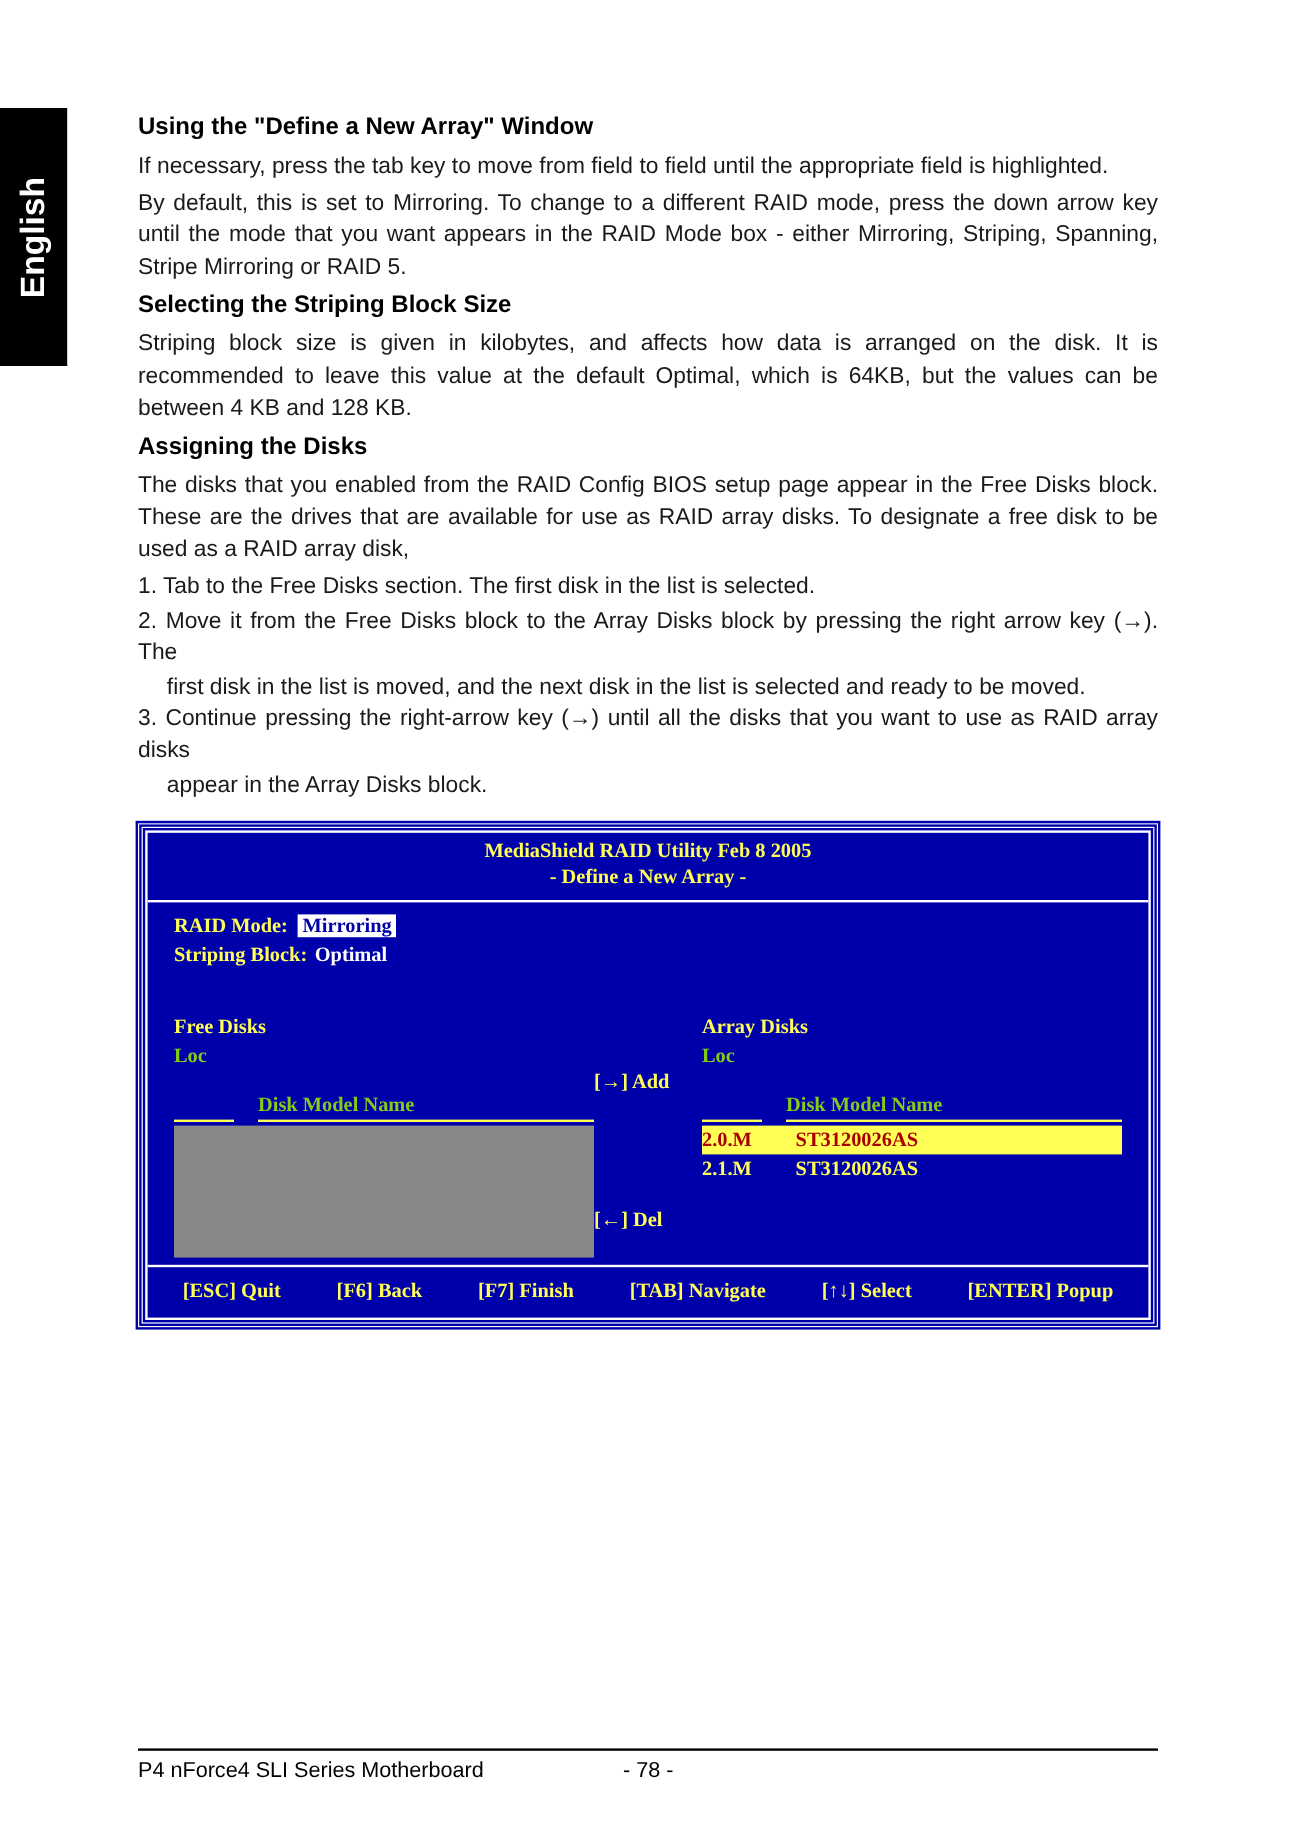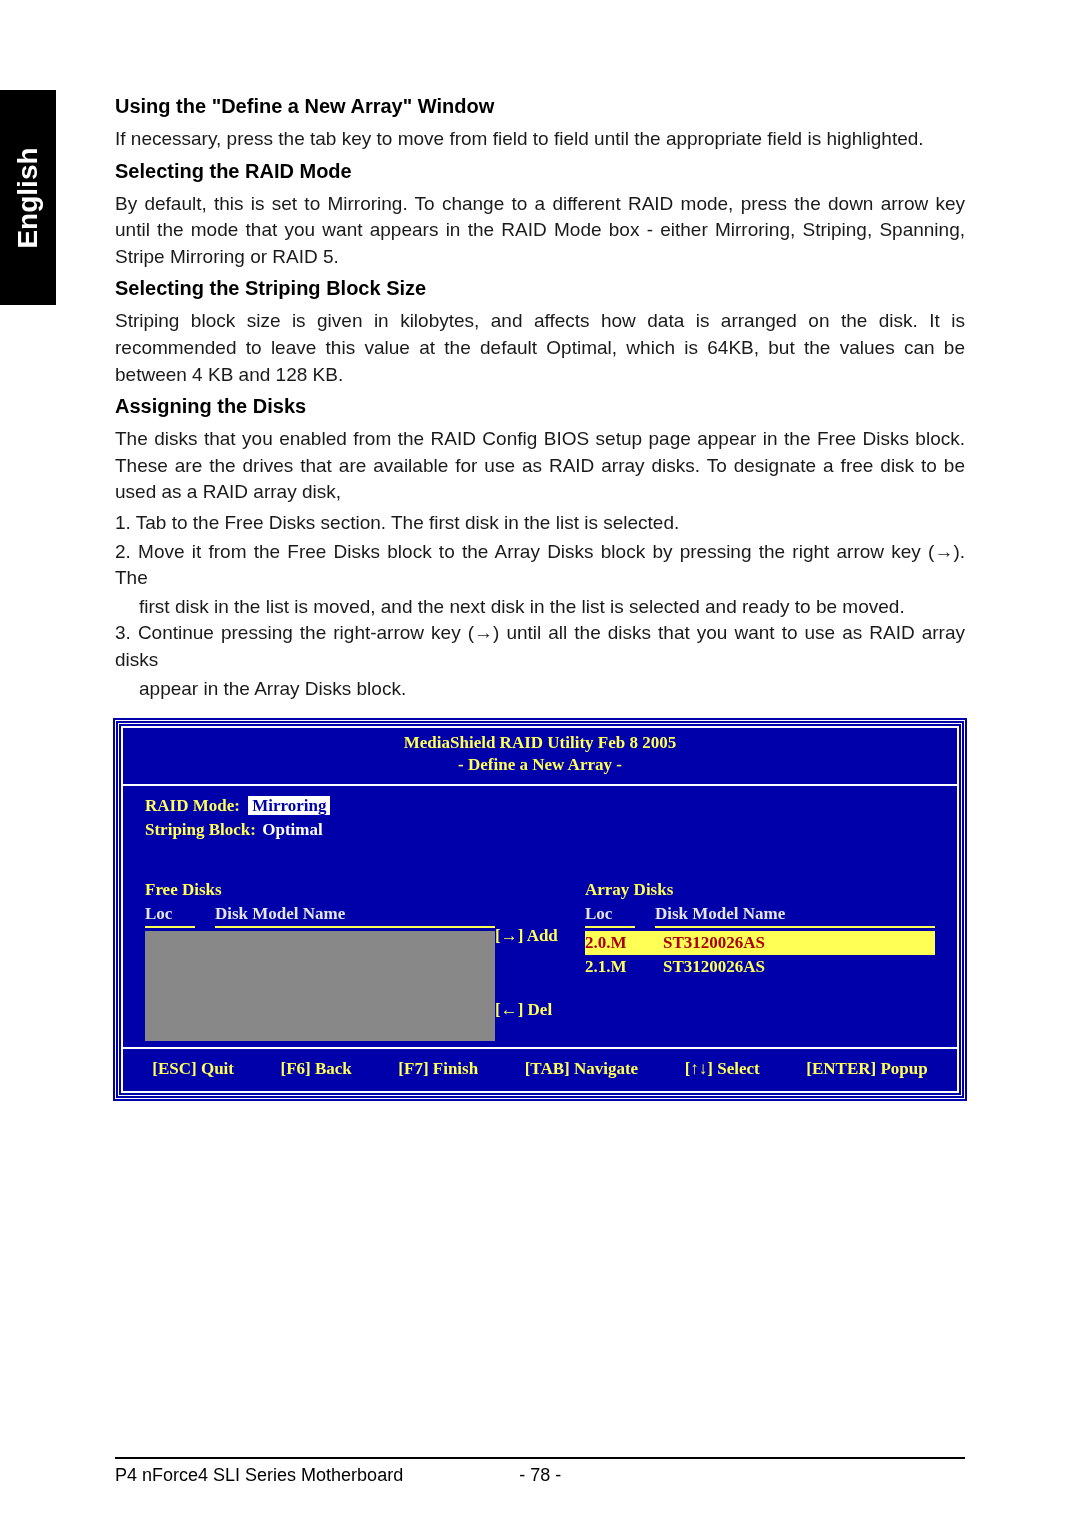--- a/index.html
+++ b/index.html
@@ -112,23 +112,23 @@
   .disks-area {
     display: flex;
     margin-top: 36px;
     gap: 0;
     font-size: 17px;
   }
   .disks-col { flex: 1; position: relative; }
   .disks-mid { width: 90px; color: #ffff55; font-weight: bold; display: flex; flex-direction: column; justify-content: space-between; align-items: flex-start; padding-top: 46px; padding-bottom: 20px; }
   
   .col-title { color: #ffff55; font-weight: bold; }
-  .col-head { color: #e5e5e5; font-weight: bold; display: flex; gap: 20px; }
+  .col-head { color: #84cc16; font-weight: bold; display: flex; gap: 20px; }
   .col-head span:first-child { width: 50px; border-bottom: 2px solid #ffff55; padding-bottom: 1px; }
-  .col-head span:last-child { flex:1; border-bottom: 2px solid #ffff55; padding-bottom: 1px; }
+  .col-head span:last-child { flex:1; border-bottom: 2px solid #ffff55; padding-bottom: 1px; margin-top: 41px; }
   .inputbox {
     background: #888888;
     height: 110px;
     margin-top: 3px;
     width: 100%;
   }
   .array-list {
     margin-top: 3px;
   }
   .array-row {
@@ -170,21 +170,20 @@
 
   <div class="side-tab">
     <div class="side-tab-text">English</div>
   </div>
 
   <div class="content">
 
     <div class="heading">Using the "Define a New Array" Window</div>
     <div class="para">If necessary, press the tab key to move from field to field until the appropriate field is highlighted.</div>
 
-    <div class="heading">Selecting the RAID Mode</div>
     <div class="para">By default, this is set to Mirroring. To change to a different RAID mode, press the down arrow key until the mode that you want appears in the RAID Mode box - either Mirroring, Striping, Spanning, Stripe Mirroring or RAID 5.</div>
 
     <div class="heading">Selecting the Striping Block Size</div>
     <div class="para">Striping block size is given in kilobytes, and affects how data is arranged on the disk. It is recommended to leave this value at the default Optimal, which is 64KB, but the values can be between 4 KB and 128 KB.</div>
 
     <div class="heading">Assigning the Disks</div>
     <div class="para">The disks that you enabled from the RAID Config BIOS setup page appear in the Free Disks block. These are the drives that are available for use as RAID array disks. To designate a free disk to be used as a RAID array disk,</div>
 
     <div class="list-item">1. Tab to the Free Disks section. The first disk in the list is selected.</div>
     <div class="list-item">2. Move it from the Free Disks block to the Array Disks block by pressing the right arrow key (→). The</div>

